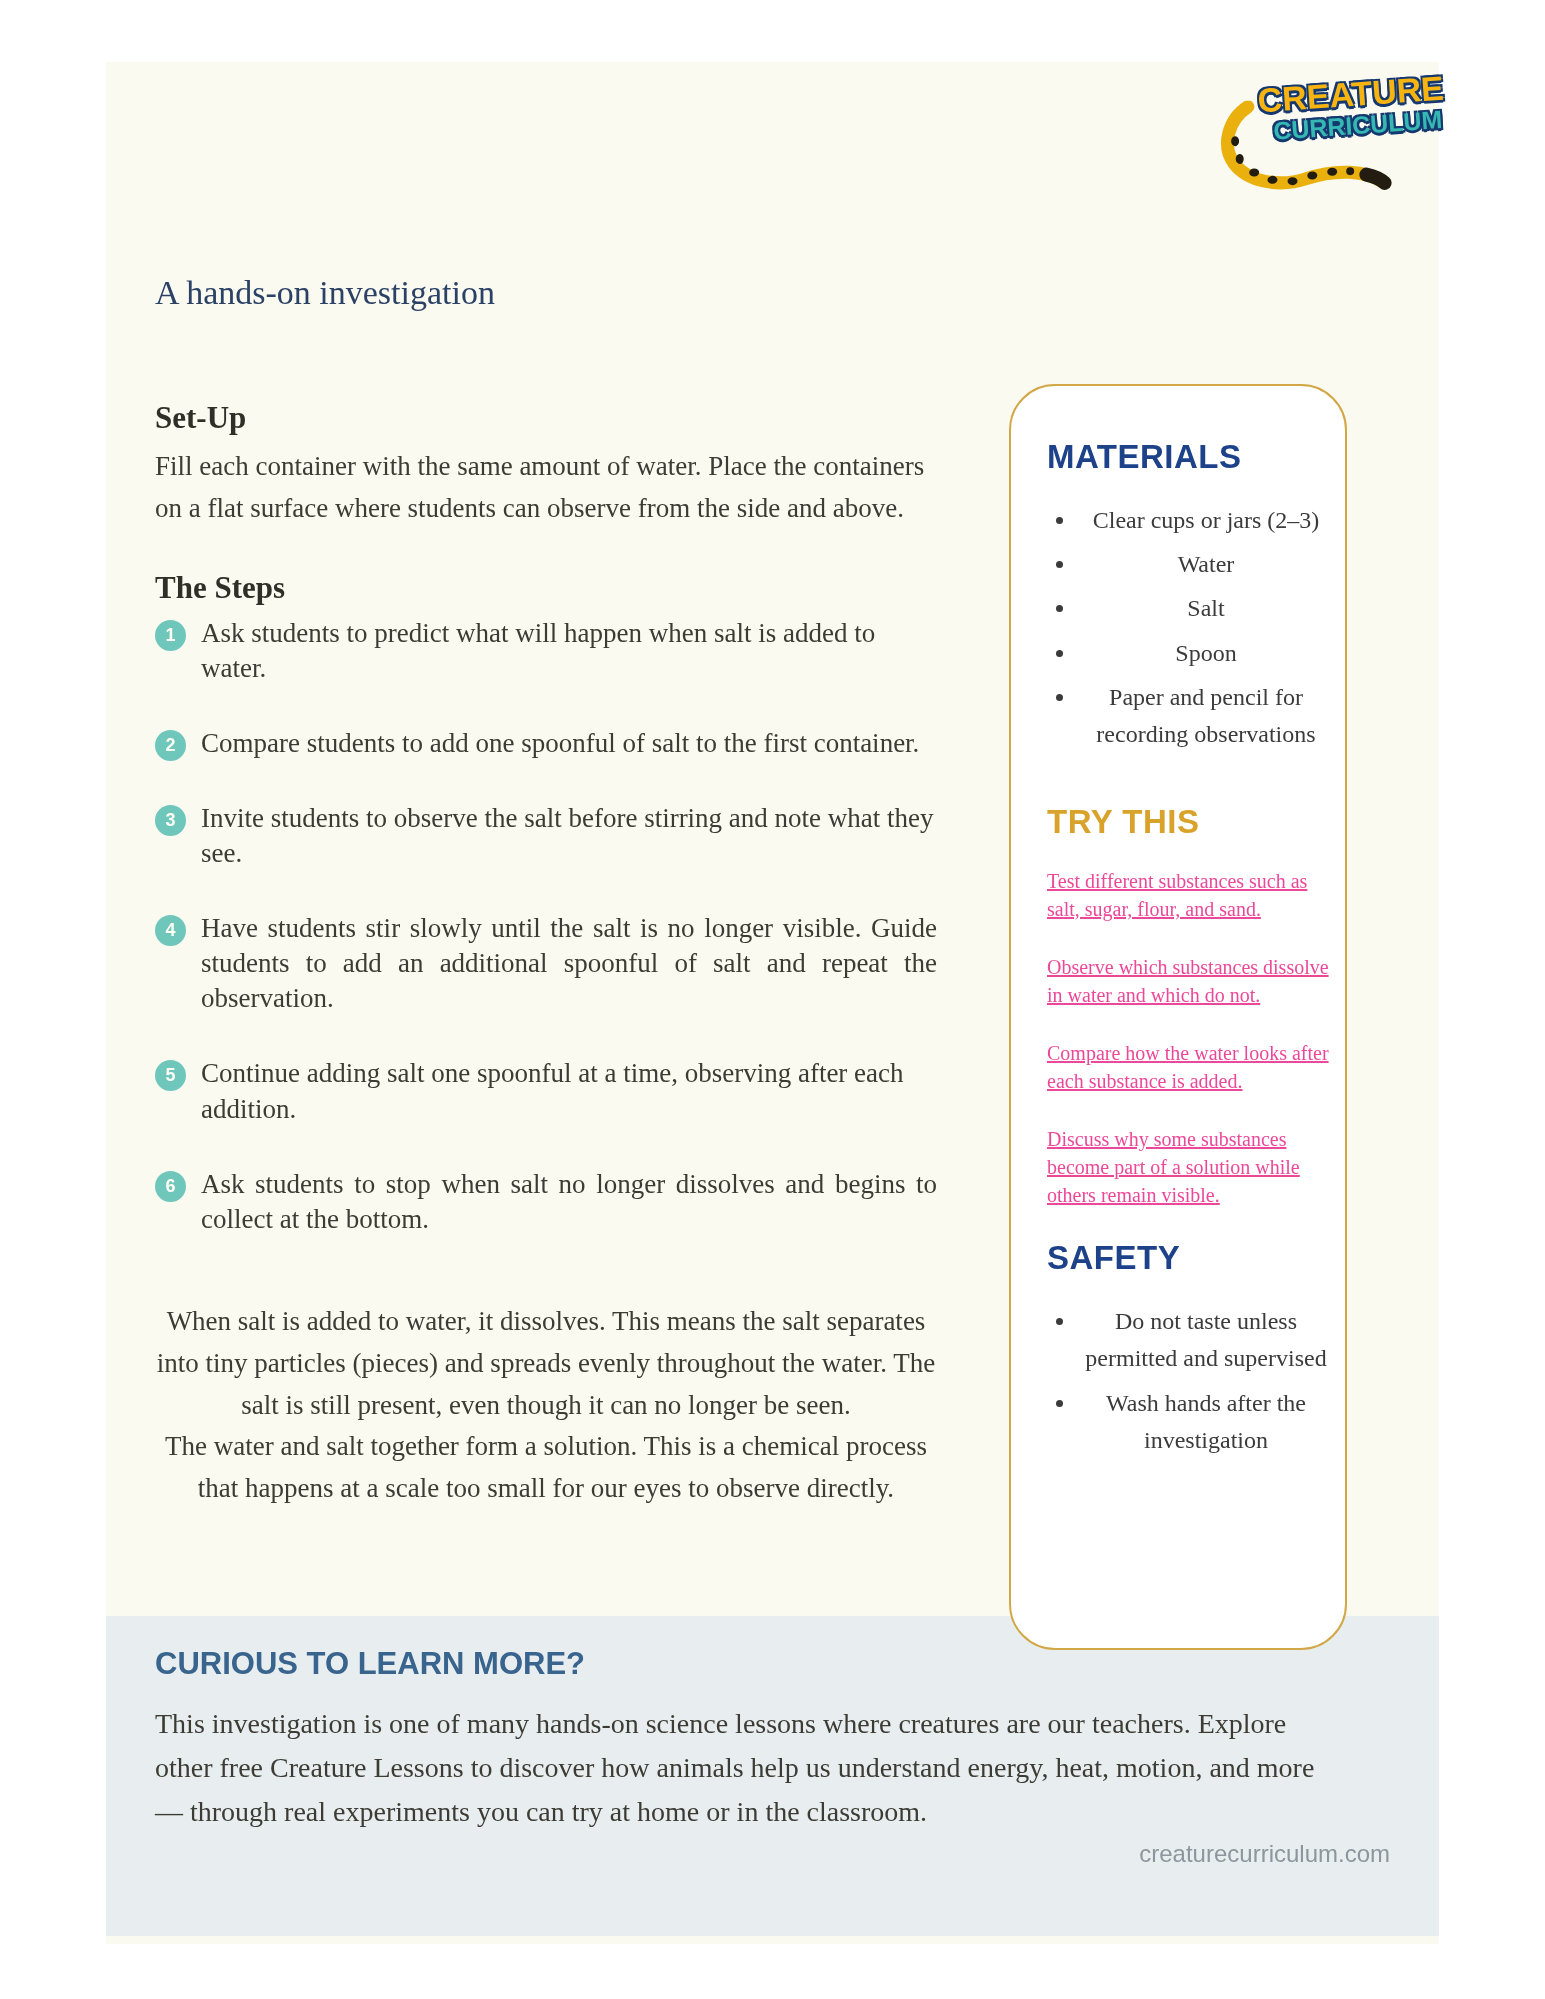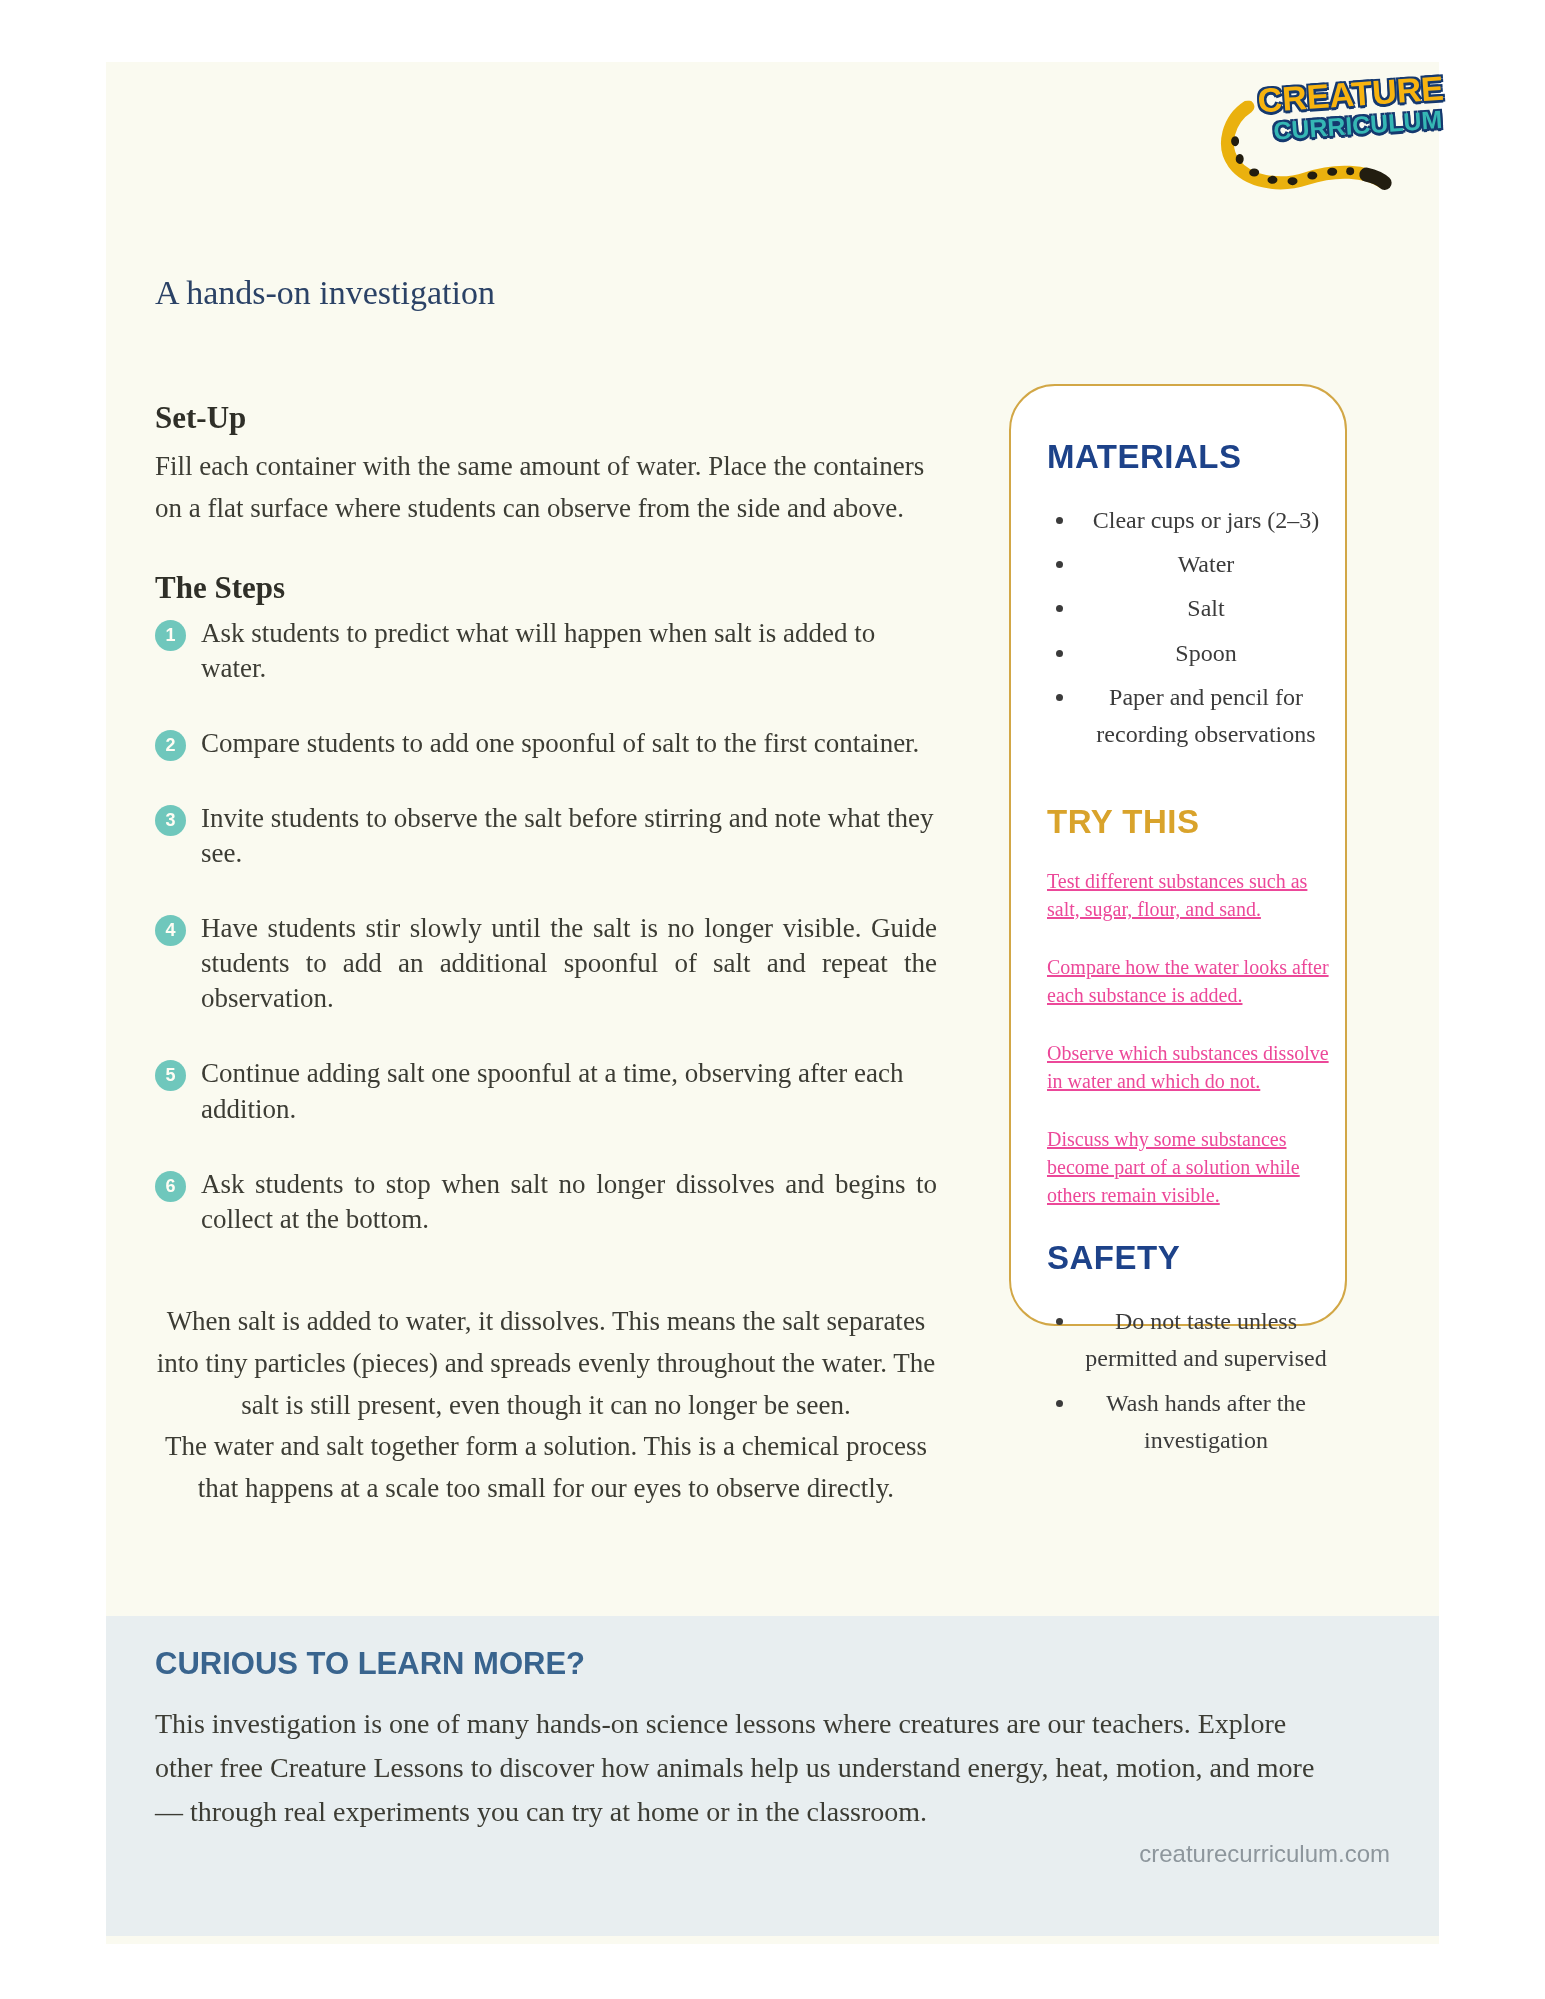--- a/index.html
+++ b/index.html
@@ -65,21 +65,21 @@
     margin-right: 15px; margin-top: 4px;
   }
   .step-text { font-size: 27px; color: #3c3c34; line-height: 1.3; }
   li.justify .step-text { text-align: justify; }
 
   .happening-block { margin-top: 64px; }
   .happening-block p { margin-bottom: 0; text-align: center; }
 
   
   .sidebar {
-    position: absolute; left: 903px; top: 322px; width: 338px; height: 942px;
+    position: absolute; left: 903px; top: 322px; width: 338px; height: 1266px;
     background: #ffffff; border: 2px solid #d2a746; border-radius: 46px;
     padding: 52px 10px 0 36px; z-index: 3;
   }
   .sb-heading {
     font-family: "Liberation Sans", sans-serif; font-weight: bold;
     font-size: 33px; letter-spacing: 0.5px; color: #1d4289; margin-bottom: 26px;
   }
   .sb-heading.gold { color: #d9a32b; }
   .sidebar ul { list-style: disc; padding-left: 30px; margin-bottom: 0; text-align: center; }
   .sidebar li { font-size: 24px; color: #3b3b3b; line-height: 1.55; margin-bottom: 7px; }
@@ -183,22 +183,22 @@
         <li>Water</li>
         <li>Salt</li>
         <li>Spoon</li>
         <li>Paper and pencil for recording observations</li>
       </ul>
     </div>
 
     <div class="sb-trythis sb-body">
       <div class="sb-heading gold">TRY THIS</div>
       <p>Test different substances such as salt, sugar, flour, and sand.</p>
+      <p>Observe which substances dissolve in water and which do not.</p>
       <p>Compare how the water looks after each substance is added.</p>
-      <p>Observe which substances dissolve in water and which do not.</p>
       <p>Discuss why some substances become part of a solution while others remain visible.</p>
     </div>
 
     <div class="sb-safety">
       <div class="sb-heading">SAFETY</div>
       <ul>
         <li>Do not taste unless permitted and supervised</li>
         <li>Wash hands after the investigation</li>
       </ul>
     </div>

